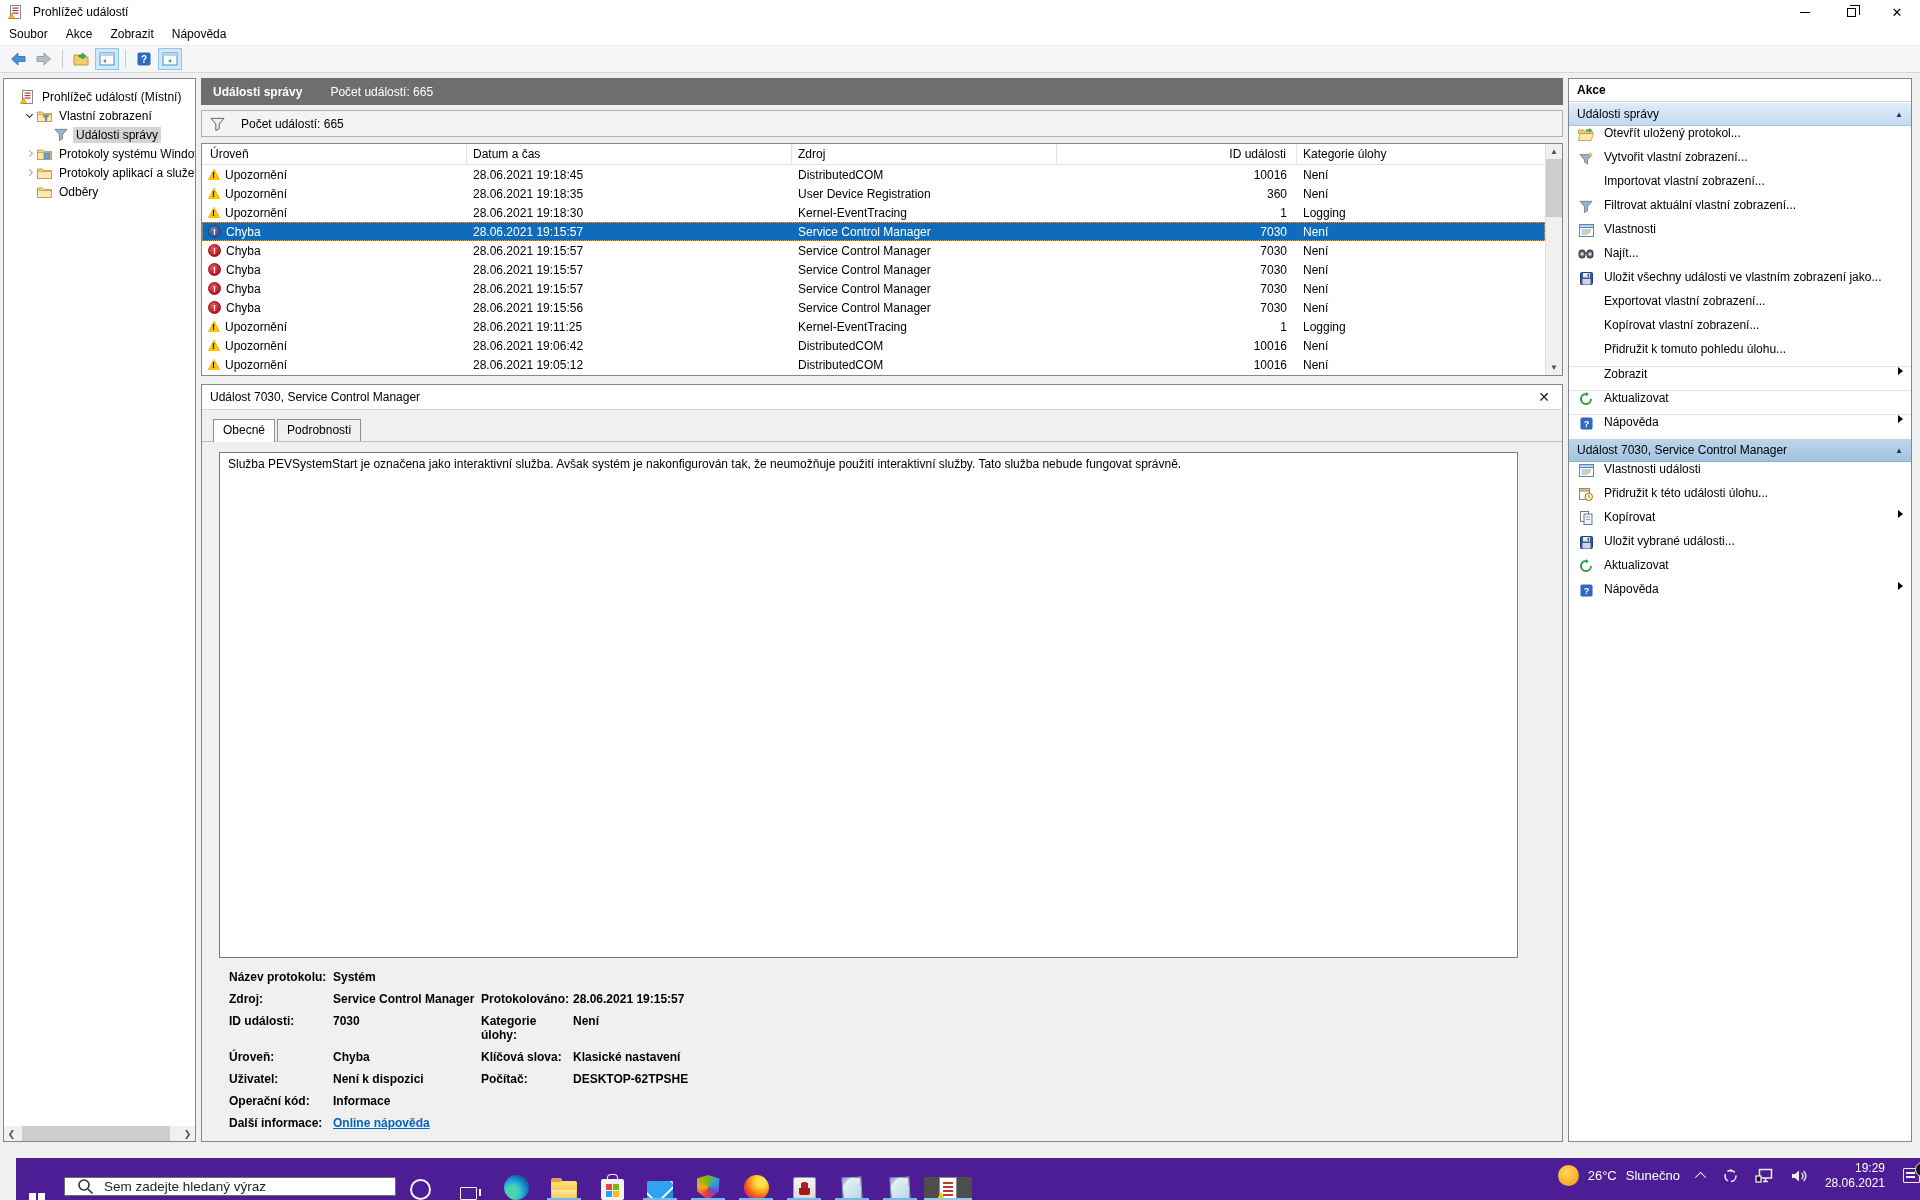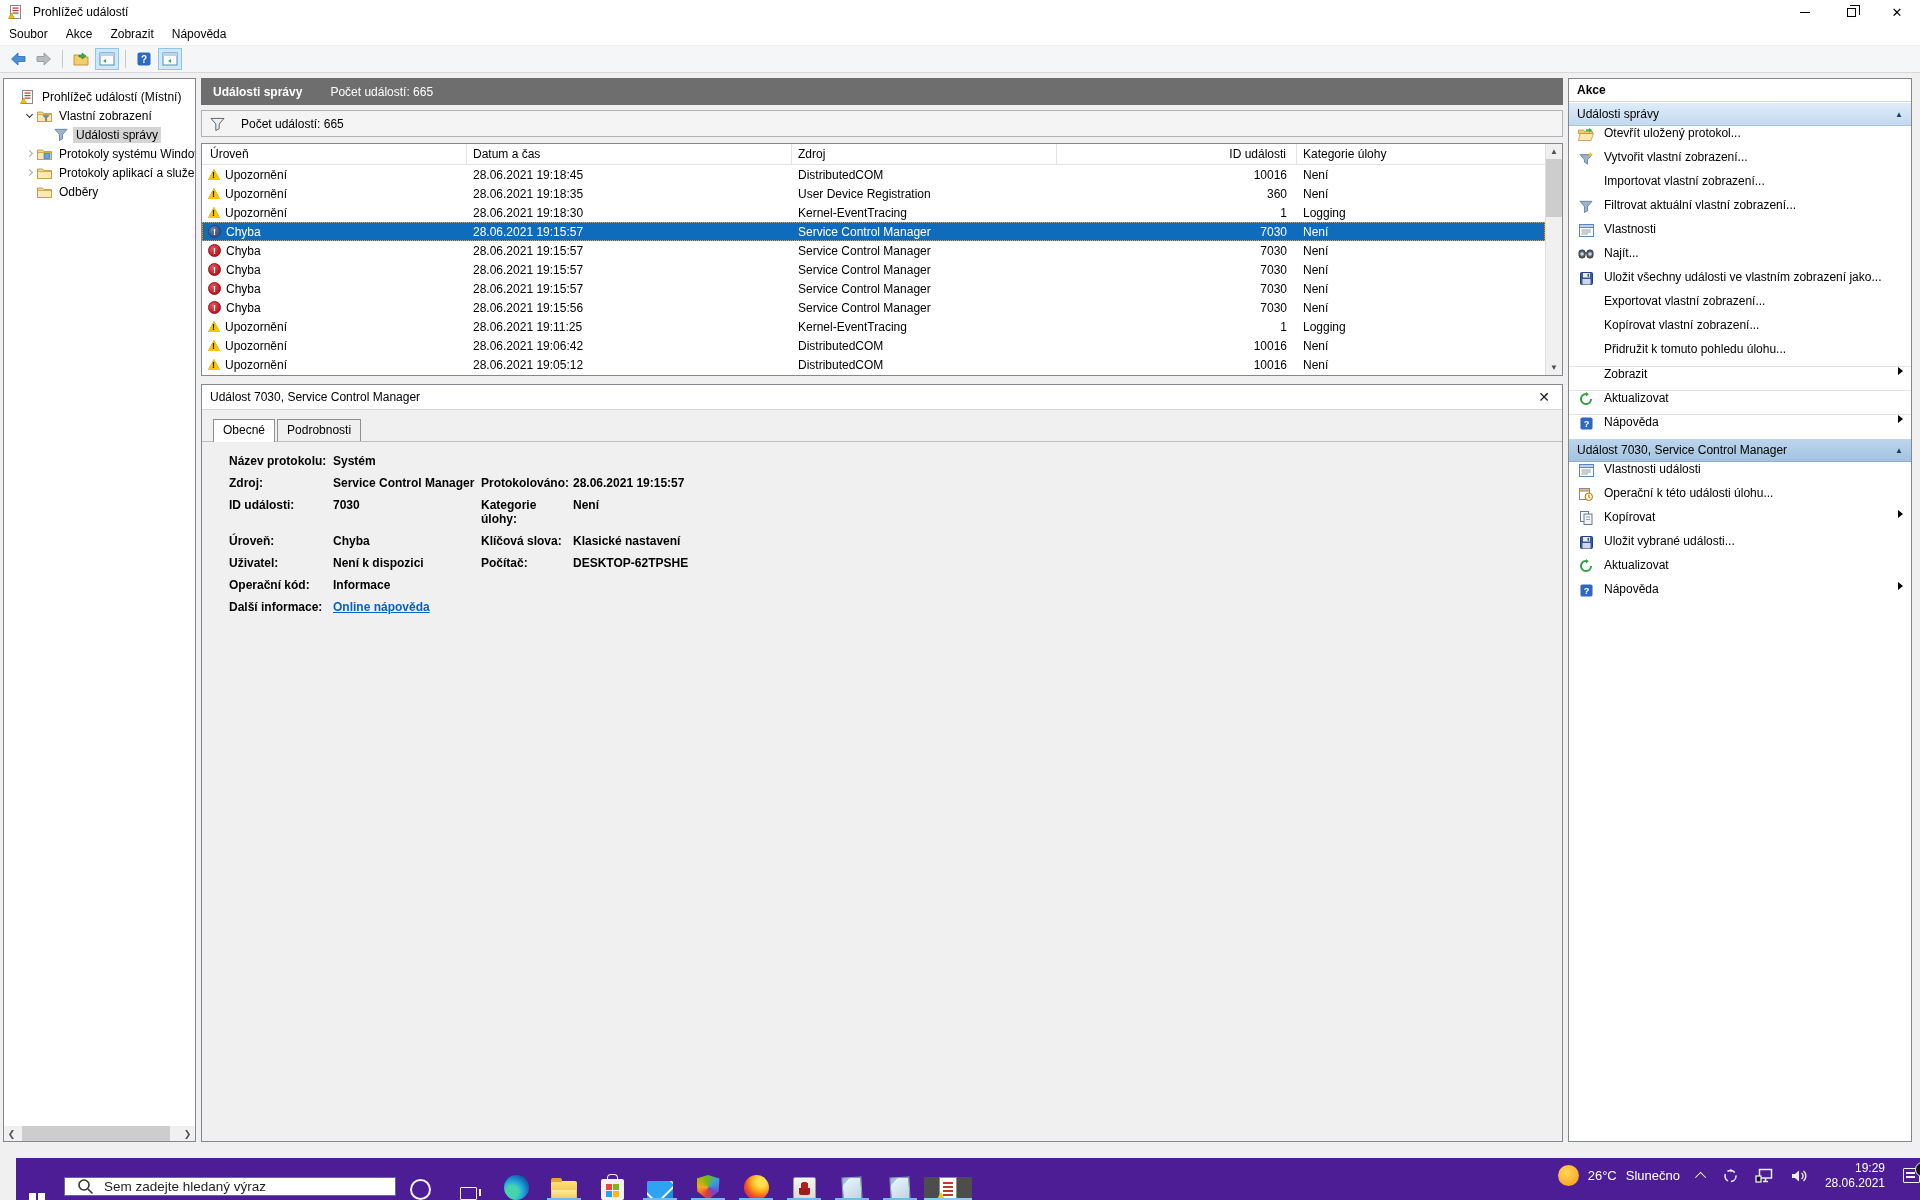--- a/index.html
+++ b/index.html
@@ -454,20 +454,21 @@
           <div id="detail-header">
             <span>Událost 7030, Service Control Manager</span>
             <span class="spacer"></span>
             <span id="detail-close">✕</span>
           </div>
           <div id="tabs">
             <span class="tab active">Obecné</span>
             <span class="tab">Podrobnosti</span>
           </div>
           <div id="tabpage">
+            <div id="msgbox">Služba PEVSystemStart je označena jako interaktivní služba. Avšak systém je nakonfigurován tak, že neumožňuje použití interaktivní služby. Tato služba nebude fungovat správně.</div>
             <div id="fields">
                 <span class="fl">Název protokolu:</span>
                 <span class="fv">Systém</span>
                 <span class="fl"></span>
                 <span class="fv"></span>
                 <span class="fl">Zdroj:</span>
                 <span class="fv">Service Control Manager</span>
                 <span class="fl">Protokolováno:</span>
                 <span class="fv">28.06.2021 19:15:57</span>
                 <span class="fl">ID události:</span>
@@ -626,21 +627,21 @@
             </div>
             <div class="act-item">
               <span class="aico">
                 <svg width="14" height="14" viewBox="0 0 14 14">
                   <rect x=".5" y="1.5" width="10" height="11" fill="#fff" stroke="#8a8a8a"></rect>
                   <rect x=".5" y="1.5" width="10" height="2.5" fill="#f0c060" stroke="#8a8a8a"></rect>
                   <circle cx="9.8" cy="9.8" r="3.7" fill="#fdf3cf" stroke="#a87800"></circle>
                   <path d="M9.8 7.8v2.2l1.6.9" fill="none" stroke="#a87800" stroke-width=".9"></path>
                 </svg>
               </span>
-              <span class="atext">Operační k této události úlohu...</span>
+              <span class="atext">Přidružit k této události úlohu...</span>
             </div>
             <div class="act-item">
               <span class="aico">
                 <svg width="13" height="14" viewBox="0 0 13 14">
                   <rect x=".5" y=".5" width="8" height="10" fill="#fff" stroke="#6a7a8a"></rect>
                   <rect x="4" y="3" width="8" height="10.5" fill="#eef4fa" stroke="#6a7a8a"></rect>
                   <line x1="6" y1="6" x2="10" y2="6" stroke="#9ab"></line>
                   <line x1="6" y1="8.5" x2="10" y2="8.5" stroke="#9ab"></line>
                 </svg>
               </span>

